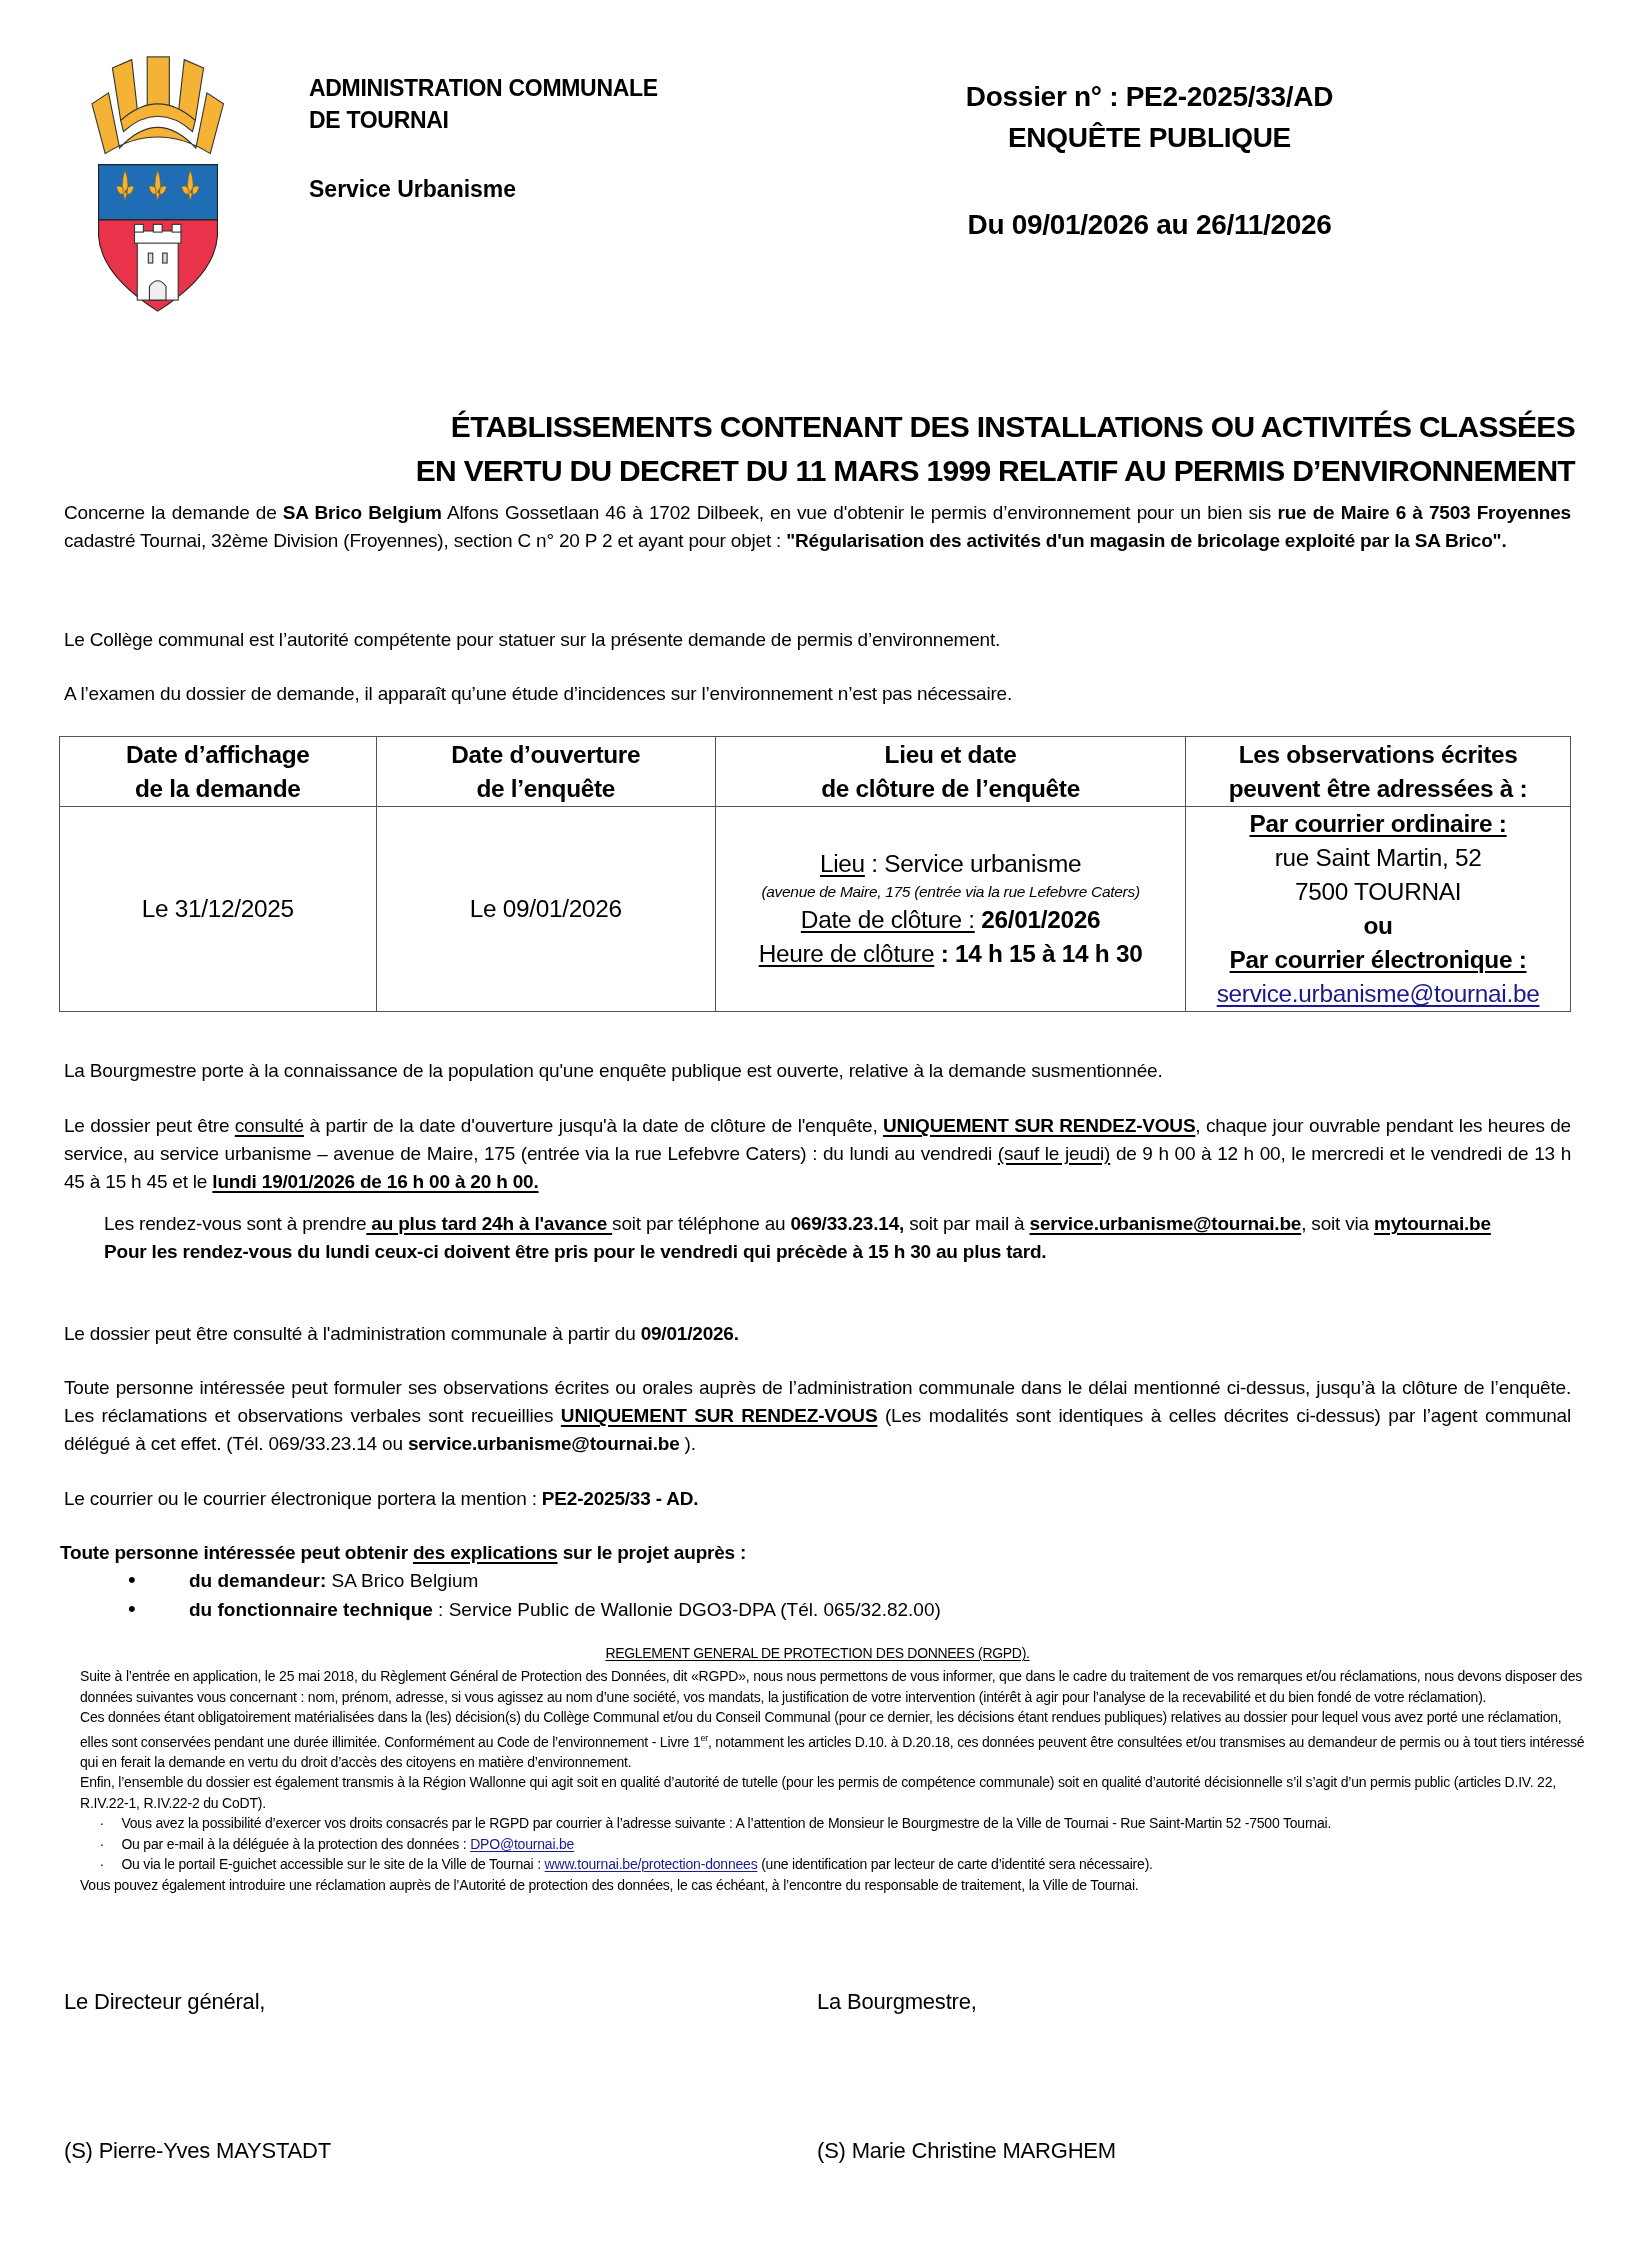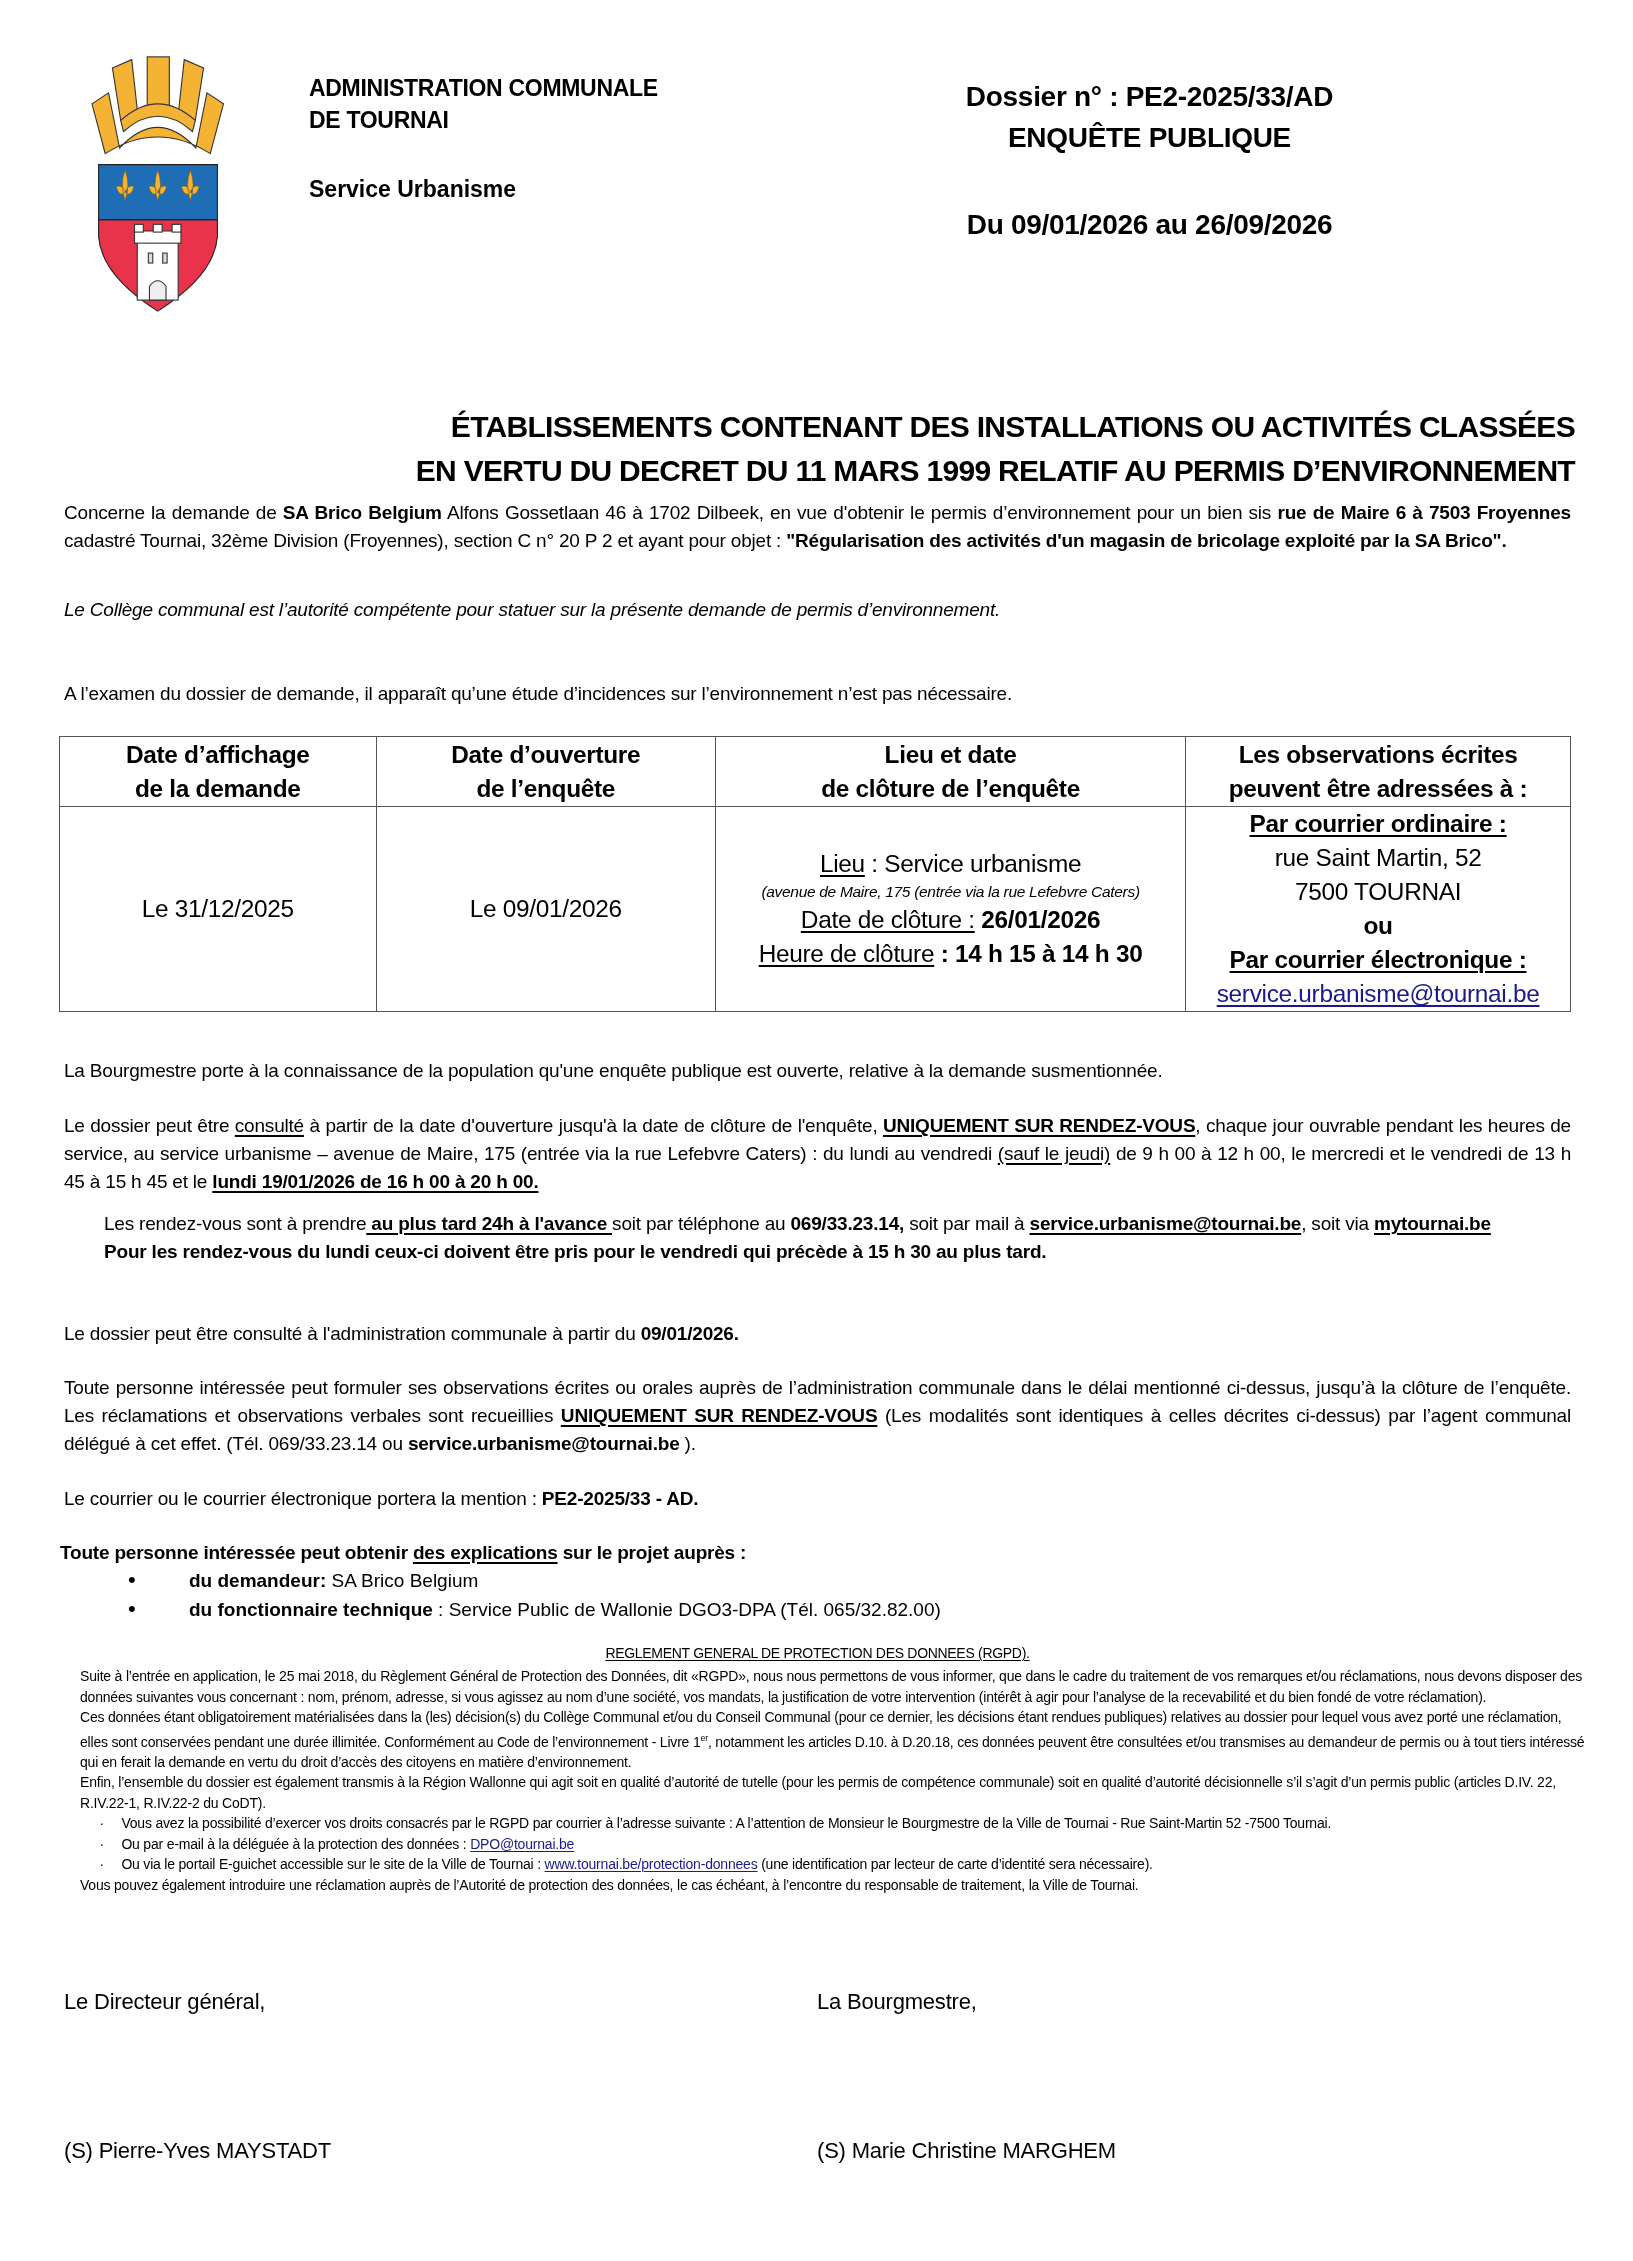--- a/index.html
+++ b/index.html
@@ -85,31 +85,31 @@
 <div class="abs admin">
   <div>ADMINISTRATION COMMUNALE</div>
   <div>DE TOURNAI</div>
 </div>
 <div class="abs service">Service Urbanisme</div>
 
 <div class="abs dossier">
   <div>Dossier n° : PE2-2025/33/AD</div>
   <div>ENQUÊTE PUBLIQUE</div>
 </div>
-<div class="abs period">Du 09/01/2026 au 26/09/2026</div>
+<div class="abs period">Du 09/01/2026 au 26/11/2026</div>
 
 <div class="abs title">
   <div>ÉTABLISSEMENTS CONTENANT DES INSTALLATIONS OU ACTIVITÉS CLASSÉES</div>
   <div>EN VERTU DU DECRET DU 11 MARS 1999 RELATIF AU PERMIS D’ENVIRONNEMENT</div>
 </div>
 
 <p class="abs para" style="top:499px;">
   <span>Concerne la demande de </span><span class="b">SA Brico Belgium</span><span> Alfons Gossetlaan 46 à 1702 Dilbeek, en vue d'obtenir le permis d’environnement pour un bien sis </span><span class="b">rue de Maire 6 à 7503 Froyennes</span><span> cadastré Tournai, 32ème Division (Froyennes), section C n° 20 P 2 et ayant pour objet : </span><span class="b">"Régularisation des activités d'un magasin de bricolage exploité par la SA Brico".</span>
 </p>
-<p class="abs para left" style="top:596px;font-style:italic;">Le Collège communal est l’autorité compétente pour statuer sur la présente demande de permis d’environnement.</p>
+<p class="abs para left" style="top:626px;">Le Collège communal est l’autorité compétente pour statuer sur la présente demande de permis d’environnement.</p>
 <p class="abs para left" style="top:680px;">A l’examen du dossier de demande, il apparaît qu’une étude d’incidences sur l’environnement n’est pas nécessaire.</p>
 
 <table class="enq">
   <thead>
     <tr>
       <th class="c1">
           <div>Date d’affichage</div>
           <div>de la demande</div>
         </th>
       <th class="c2">

